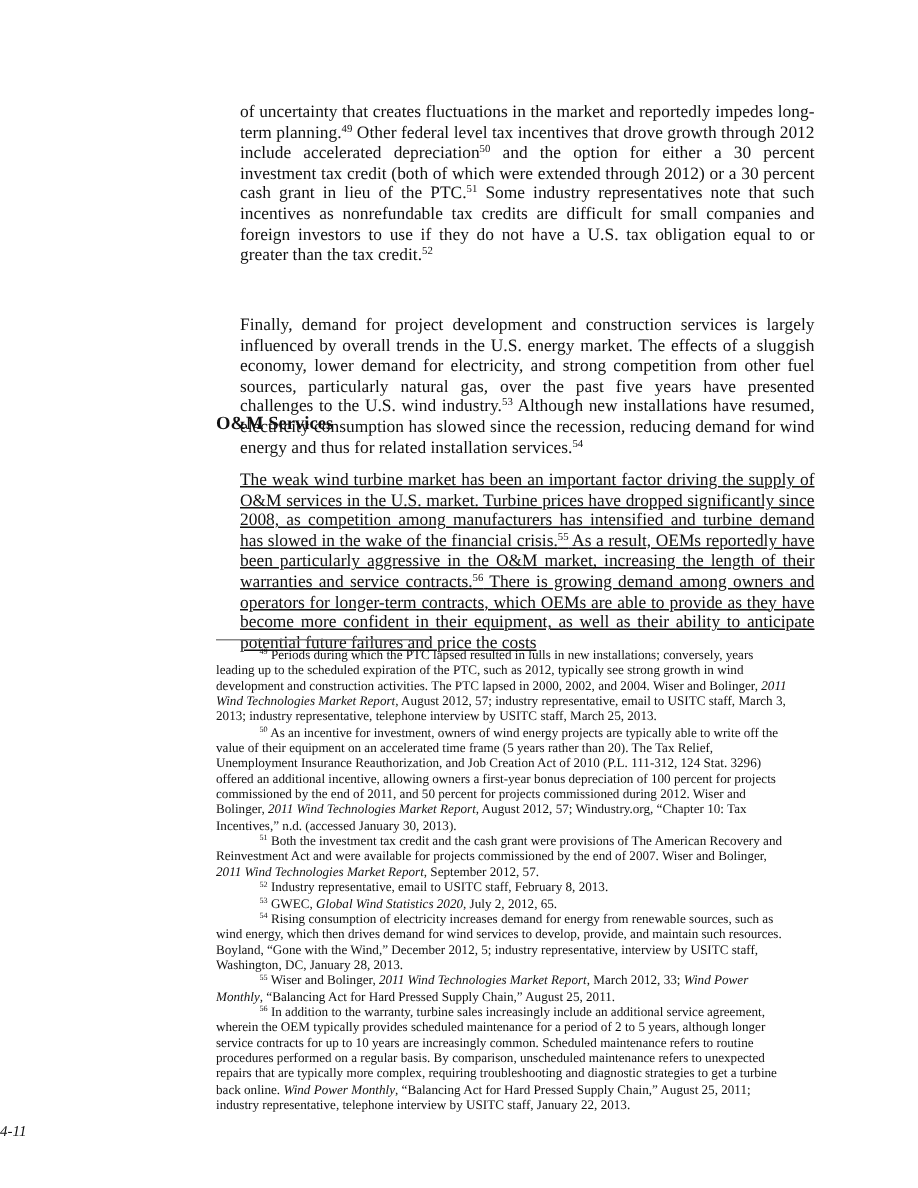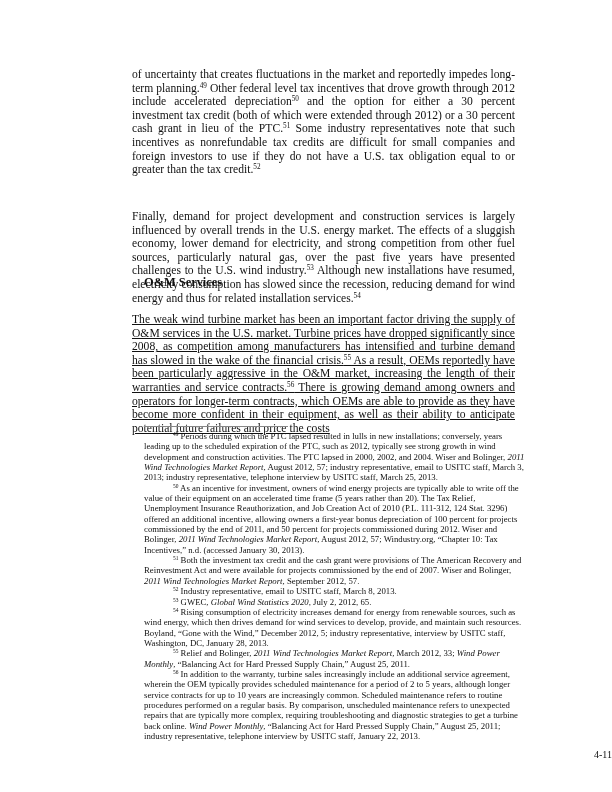--- a/index.html
+++ b/index.html
@@ -1,54 +1,54 @@
 <!DOCTYPE html>
 <html><head>
 <meta charset="utf-8">
 <style>
   html, body { margin: 0; padding: 0; background: #ffffff; }
   body { width: 612px; height: 792px; position: relative; overflow: hidden;
          font-family: "Liberation Serif", "DejaVu Serif", serif; color: #111; }
   .page { position: absolute; left: 0; top: 0; width: 612px; height: 792px; }
-  .body-text { position: absolute; left: 132px; width: 383px;
+  .body-text { position: absolute; left: 160px; width: 383px;
                font-size: 11.6px; line-height: 13.6px; text-align: justify; margin: 0; }
   .body-text sup, .fn sup { font-size: 0.62em; line-height: 0; vertical-align: 0.55em; }
   #p1 { top: 68px; }
   #p2 { top: 178px; margin-top: 32px; }
   .heading { position: absolute; left: 144px; top: 275px; font-weight: bold;
              font-size: 12.4px; margin: 0; }
   #p3 { top: 313px; text-decoration: underline; }
   .sep { position: absolute; left: 144px; top: 426px; width: 144px; height: 1px; background: #888; }
   .footnotes { position: absolute; left: 144px; top: 431px; width: 383px;
                font-size: 8.75px; line-height: 10.35px; }
   .fn { margin: 0; text-indent: 29px; text-align: left; }
   .fn i { font-style: italic; }
-  .pagenum { position: absolute; top: 749px; left: 0; width: 612px; text-align: right;
-             font-size: 10px; }
+  .pagenum { position: absolute; top: 749px; left: 0; width: 612px; text-align: left;
+             font-size: 10px; font-style: italic; }
 </style>
 </head>
 <body>
 
 <div class="page">
 
   <p class="body-text" id="p1"><span>of uncertainty that creates fluctuations in the market and reportedly impedes long-term planning.</span><sup>49</sup><span> Other federal level tax incentives that drove growth through 2012 include accelerated depreciation</span><sup>50</sup><span> and the option for either a 30 percent investment tax credit (both of which were extended through 2012) or a 30 percent cash grant in lieu of the PTC.</span><sup>51</sup><span> Some industry representatives note that such incentives as nonrefundable tax credits are difficult for small companies and foreign investors to use if they do not have a U.S. tax obligation equal to or greater than the tax credit.</span><sup>52</sup></p>
 
   <p class="body-text" id="p2"><span>Finally, demand for project development and construction services is largely influenced by overall trends in the U.S. energy market. The effects of a sluggish economy, lower demand for electricity, and strong competition from other fuel sources, particularly natural gas, over the past five years have presented challenges to the U.S. wind industry.</span><sup>53</sup><span> Although new installations have resumed, electricity consumption has slowed since the recession, reducing demand for wind energy and thus for related installation services.</span><sup>54</sup></p>
 
   <h2 class="heading">O&amp;M Services</h2>
 
   <p class="body-text" id="p3"><span>The weak wind turbine market has been an important factor driving the supply of O&amp;M services in the U.S. market. Turbine prices have dropped significantly since 2008, as competition among manufacturers has intensified and turbine demand has slowed in the wake of the financial crisis.</span><sup>55</sup><span> As a result, OEMs reportedly have been particularly aggressive in the O&amp;M market, increasing the length of their warranties and service contracts.</span><sup>56</sup><span> There is growing demand among owners and operators for longer-term contracts, which OEMs are able to provide as they have become more confident in their equipment, as well as their ability to anticipate potential future failures and price the costs</span></p>
 
   <div class="sep"></div>
 
   <div class="footnotes">
     <p class="fn"><sup>49</sup><span> Periods during which the PTC lapsed resulted in lulls in new installations; conversely, years leading up to the scheduled expiration of the PTC, such as 2012, typically see strong growth in wind development and construction activities. The PTC lapsed in 2000, 2002, and 2004. Wiser and Bolinger, </span><i>2011 Wind Technologies Market Report</i><span>, August 2012, 57; industry representative, email to USITC staff, March 3, 2013; industry representative, telephone interview by USITC staff, March 25, 2013.</span></p>
     <p class="fn"><sup>50</sup><span> As an incentive for investment, owners of wind energy projects are typically able to write off the value of their equipment on an accelerated time frame (5 years rather than 20). The Tax Relief, Unemployment Insurance Reauthorization, and Job Creation Act of 2010 (P.L. 111-312, 124 Stat. 3296) offered an additional incentive, allowing owners a first-year bonus depreciation of 100 percent for projects commissioned by the end of 2011, and 50 percent for projects commissioned during 2012. Wiser and Bolinger, </span><i>2011 Wind Technologies Market Report</i><span>, August 2012, 57; Windustry.org, “Chapter 10: Tax Incentives,” n.d. (accessed January 30, 2013).</span></p>
     <p class="fn"><sup>51</sup><span> Both the investment tax credit and the cash grant were provisions of The American Recovery and Reinvestment Act and were available for projects commissioned by the end of 2007. Wiser and Bolinger, </span><i>2011 Wind Technologies Market Report</i><span>, September 2012, 57.</span></p>
-    <p class="fn"><sup>52</sup><span> Industry representative, email to USITC staff, March 8, 2013.</span></p>
+    <p class="fn"><sup>52</sup><span> Industry representative, email to USITC staff, February 8, 2013.</span></p>
     <p class="fn"><sup>53</sup><span> GWEC, </span><i>Global Wind Statistics 2020</i><span>, July 2, 2012, 65.</span></p>
     <p class="fn"><sup>54</sup><span> Rising consumption of electricity increases demand for energy from renewable sources, such as wind energy, which then drives demand for wind services to develop, provide, and maintain such resources. Boyland, “Gone with the Wind,” December 2012, 5; industry representative, interview by USITC staff, Washington, DC, January 28, 2013.</span></p>
-    <p class="fn"><sup>55</sup><span> Relief and Bolinger, </span><i>2011 Wind Technologies Market Report</i><span>, March 2012, 33; </span><i>Wind Power Monthly</i><span>, “Balancing Act for Hard Pressed Supply Chain,” August 25, 2011.</span></p>
+    <p class="fn"><sup>55</sup><span> Wiser and Bolinger, </span><i>2011 Wind Technologies Market Report</i><span>, March 2012, 33; </span><i>Wind Power Monthly</i><span>, “Balancing Act for Hard Pressed Supply Chain,” August 25, 2011.</span></p>
     <p class="fn"><sup>56</sup><span> In addition to the warranty, turbine sales increasingly include an additional service agreement, wherein the OEM typically provides scheduled maintenance for a period of 2 to 5 years, although longer service contracts for up to 10 years are increasingly common. Scheduled maintenance refers to routine procedures performed on a regular basis. By comparison, unscheduled maintenance refers to unexpected repairs that are typically more complex, requiring troubleshooting and diagnostic strategies to get a turbine back online. </span><i>Wind Power Monthly</i><span>, “Balancing Act for Hard Pressed Supply Chain,” August 25, 2011; industry representative, telephone interview by USITC staff, January 22, 2013.</span></p>
   </div>
 
   <div class="pagenum">4-11</div>
 </div>
 
 </body></html>

